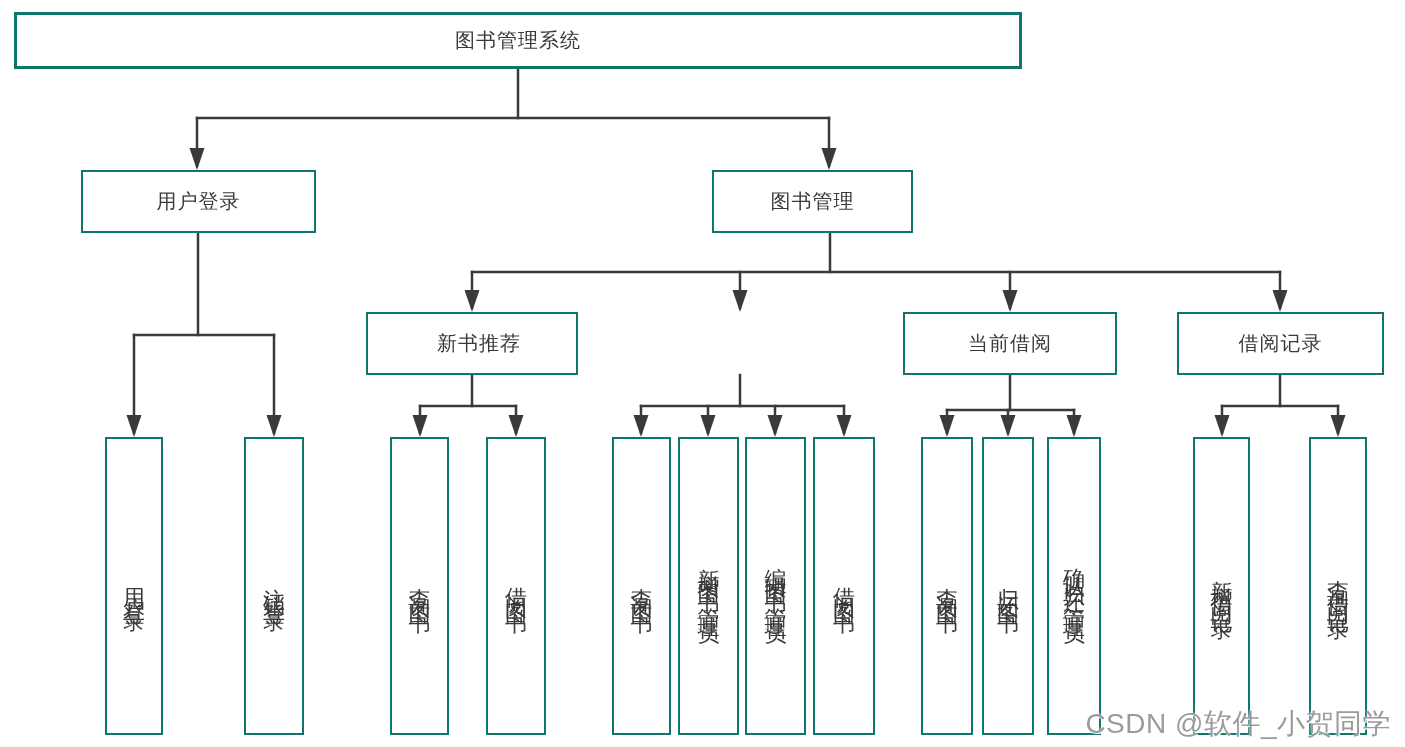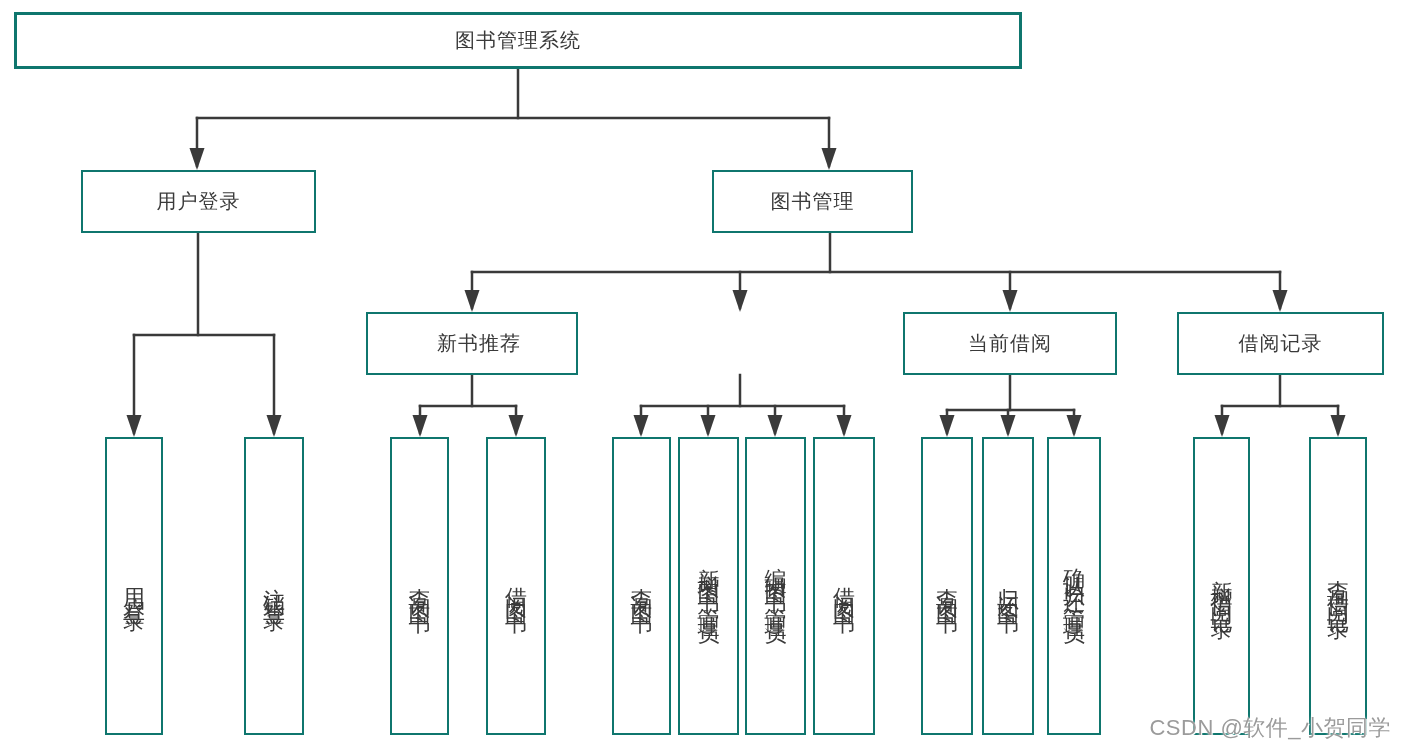--- a/index.html
+++ b/index.html
@@ -15,21 +15,21 @@
     white-space:nowrap;
   }
   .node.h{font-size:20px;letter-spacing:1px;}
   .node.root{border-width:3px;}
   .node.v{
     writing-mode:vertical-rl;text-orientation:upright;
     font-size:22px;line-height:1;letter-spacing:8px;
   }
   #watermark{
     position:absolute;right:14px;bottom:4px;z-index:3;
-    color:#9b9b9b;font-size:22px;letter-spacing:0.5px;
+    color:#9b9b9b;font-size:28px;letter-spacing:0.5px;
     text-shadow:1px 1px 0 #ffffff,0 0 3px #ffffff;
   }
 </style>
 </head>
 <body>
 
 <div id="canvas">
 
   <svg id="connectors" width="1405" height="747">
       <line x1="518" y1="69" x2="518" y2="118" stroke="#3a3a3a" stroke-width="2.5" stroke-linecap="square"></line>

